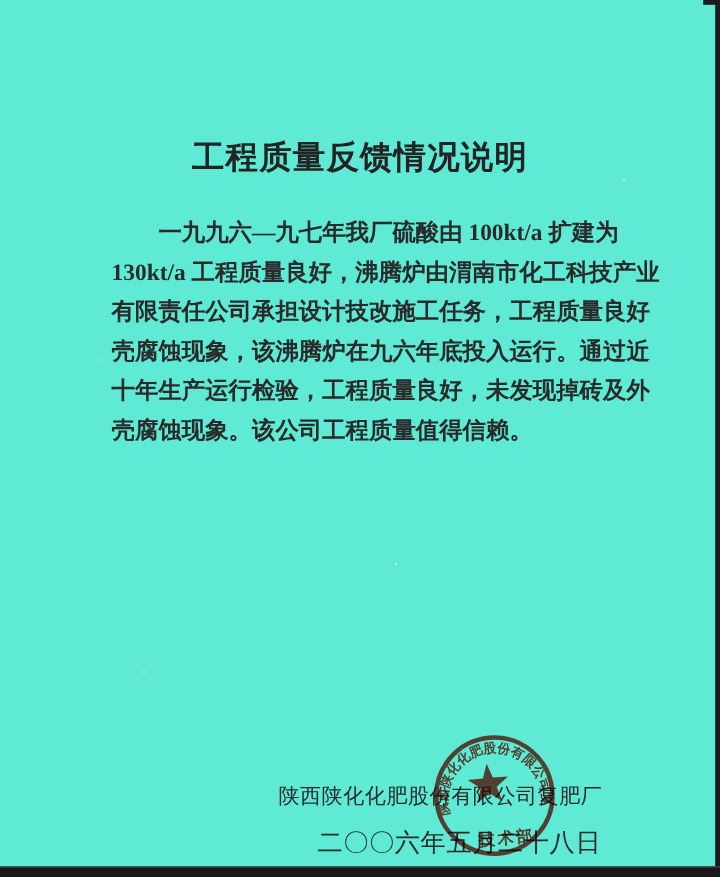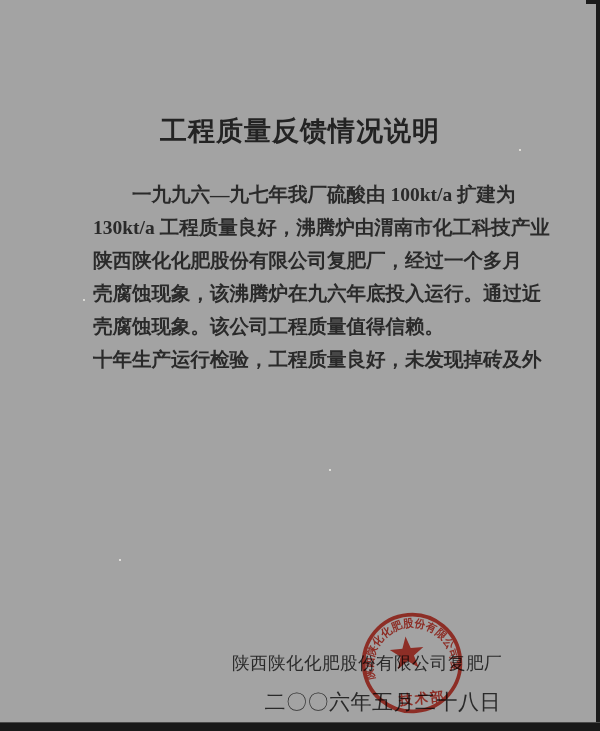--- a/index.html
+++ b/index.html
@@ -1,20 +1,20 @@
 <!DOCTYPE html>
 <html><head>
 <meta charset="utf-8">
 <style>
   html,body { margin:0; padding:0; background:#888; }
   .page {
     position:relative;
     width:600px; height:731px;
     margin:0 auto;
-    background:#a3a3a3;
+    background:#5eead4;
     overflow:hidden;
     font-family:"Liberation Serif","DejaVu Serif",serif;
     color:#262626;
   }
   
   .page::before{
     content:"";
     position:absolute; inset:0;
     background:
       radial-gradient(circle 1px at 84px 300px, #d8d8d4 0 1px, transparent 1px),
@@ -77,24 +77,24 @@
 </head>
 <body>
 
 <div class="page">
 
   <h1 class="doc-title">工程质量反馈情况说明</h1>
 
   <div class="body-block">
     <div class="body-line first">一九九六—九七年我厂硫酸由 100kt/a 扩建为</div>
     <div class="body-line">130kt/a 工程质量良好，沸腾炉由渭南市化工科技产业</div>
-    <div class="body-line">陕西陕化化肥股份有限公司复肥厂，经过一个多月</div>
+    <div class="body-line">有限责任公司承担设计技改施工任务，工程质量良好</div>
     <div class="body-line">壳腐蚀现象，该沸腾炉在九六年底投入运行。通过近</div>
+    <div class="body-line">十年生产运行检验，工程质量良好，未发现掉砖及外</div>
     <div class="body-line last">壳腐蚀现象。该公司工程质量值得信赖。</div>
-    <div class="body-line">十年生产运行检验，工程质量良好，未发现掉砖及外</div>
   </div>
 
   <div class="signature-line">陕西陕化化肥股份有限公司复肥厂</div>
 
   <div class="date-line">二〇〇六年五月二十八日</div>
 
   <svg class="stamp" viewBox="0 0 100 100" width="104" height="104" xmlns="http://www.w3.org/2000/svg">
     <g transform="rotate(-5 50 50)">
       <circle cx="50" cy="50" r="46.5" fill="none" stroke-width="3.6" stroke="#d9372a"></circle>
       <defs>

